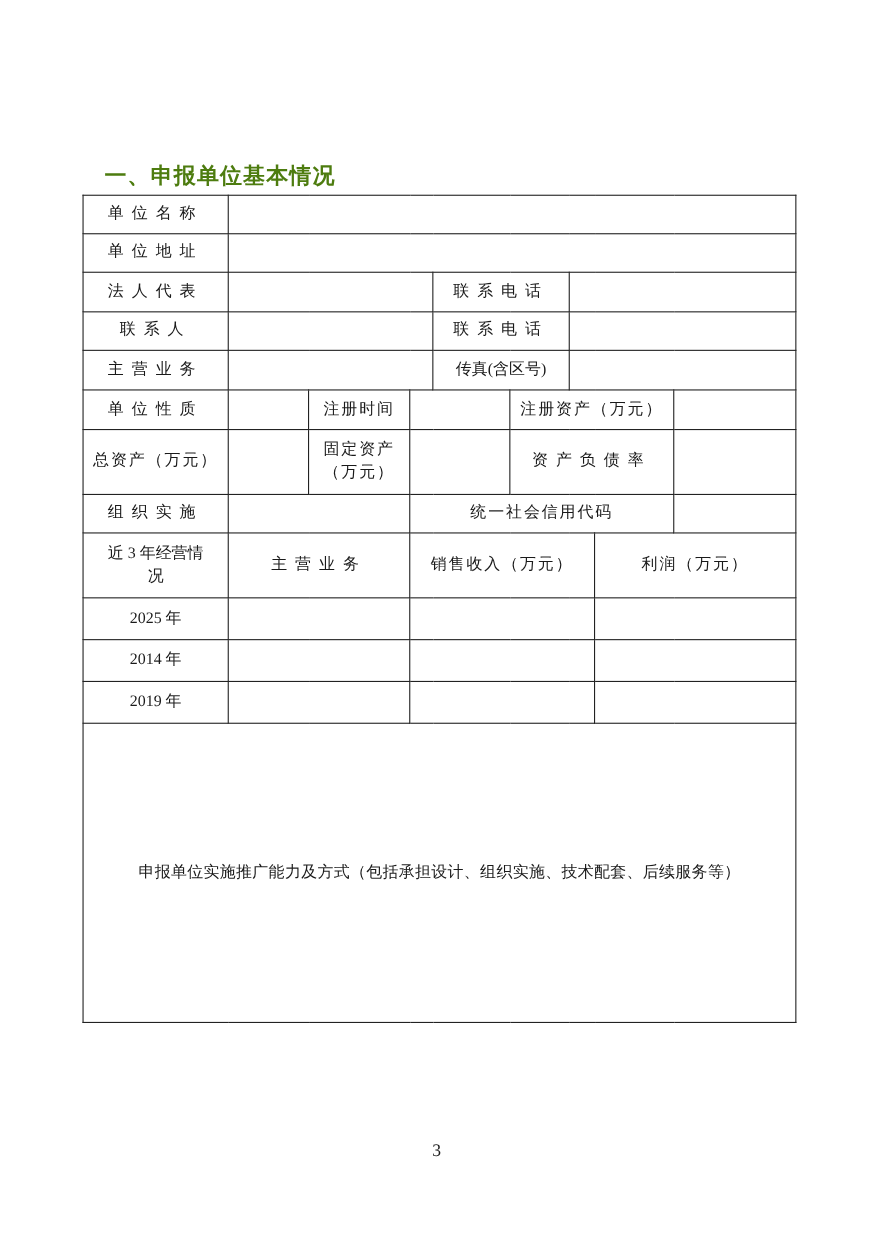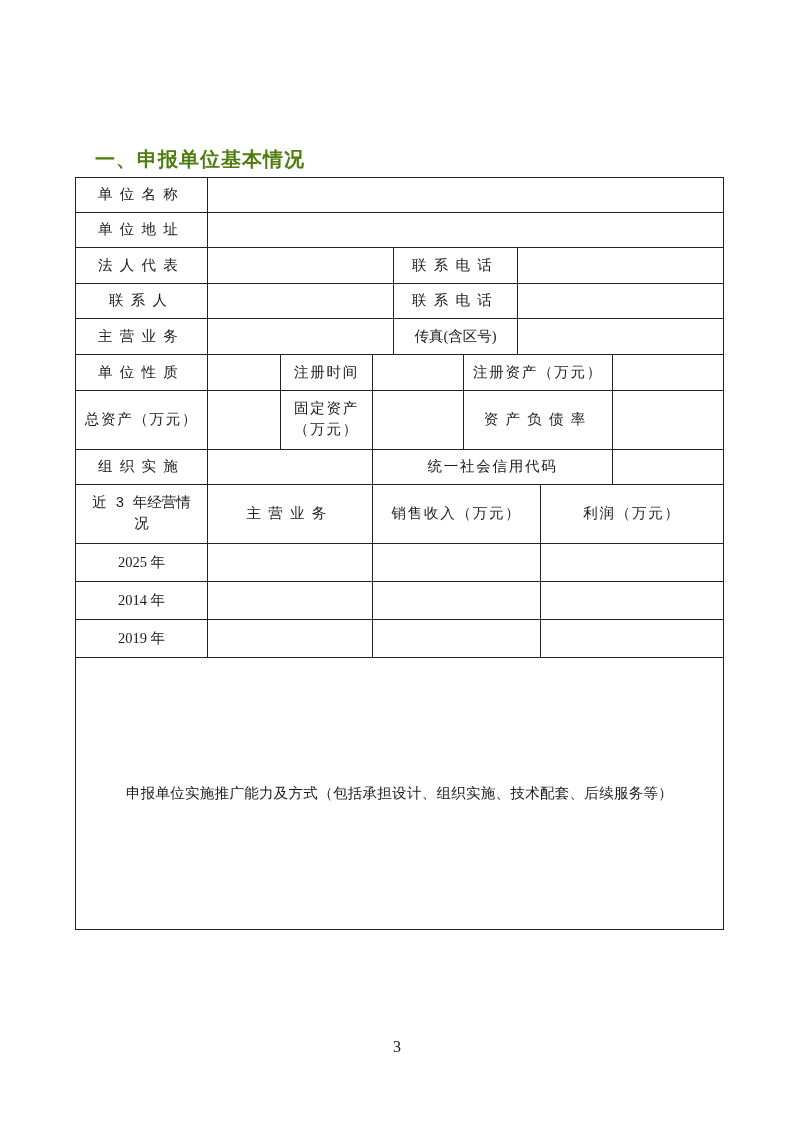--- a/index.html
+++ b/index.html
@@ -22,21 +22,21 @@
   }
   table.form td {
     border:1px solid #222;
     font-size:14.5px; line-height:1.45;
     text-align:center; vertical-align:middle;
     padding:1px 2px; overflow:hidden;
   }
   
   .ls2 { letter-spacing:0.5em; }
   .ls1 { letter-spacing:0.12em; }
-  .wrap { white-space:pre-line;font-family:Liberation Mono, monospace; }
+  .wrap { white-space:pre-line; }
   td.big-cell {
     text-align:left; vertical-align:top;
     padding:8px 9px; letter-spacing:0.02em;
   }
   .page-number {
     position:absolute; left:0; top:1038px; width:794px;
     text-align:center; font-size:16px; color:#1a1a1a;
   }
 </style>
 </head>

